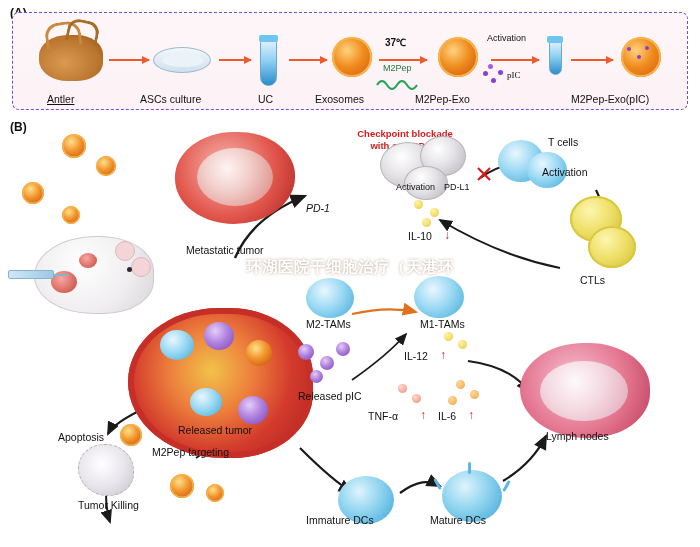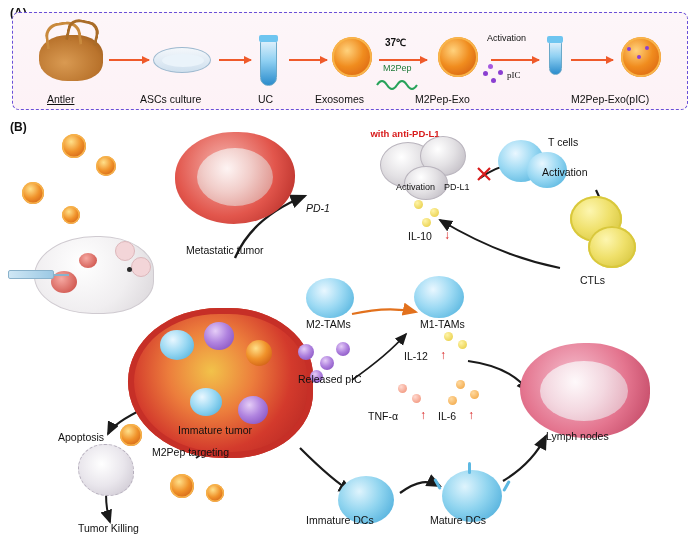--- a/index.html
+++ b/index.html
@@ -282,20 +282,21 @@
       <path d="M352,262 C372,248 392,232 406,216" fill="none" stroke="#1a1a1a" stroke-width="1.8" marker-end="url(#ah)"></path>
 
       <path d="M196,340 C210,330 222,324 232,320" fill="none" stroke="#1a1a1a" stroke-width="1.8" marker-end="url(#ah)"></path>
 
       <path d="M478,50 l12,12 M490,50 l-12,12" stroke="#d81b1b" stroke-width="2.2"></path>
 
       <path d="M448,32 L455,44" stroke="#d81b1b" stroke-width="1.6"></path>
     </svg>
 
     <div class="pdl1-box">
+      <div>Checkpoint blockade</div>
       <div>with anti-PD-L1</div>
     </div>
 
     <div class="tumor-cell-grey" style="left:380px; top:24px; width:56px; height:46px;"></div>
     <div class="tumor-cell-grey" style="left:420px; top:18px; width:46px; height:40px;"></div>
     <div class="tumor-cell-grey" style="left:404px; top:48px; width:44px; height:34px;"></div>
     <div class="lbl" style="left:306px; top:84px;font-style:italic;">PD-1</div>
 
     <div class="lbl" style="left:396px; top:64px; font-size:9px;">Activation</div>
     <div class="lbl" style="left:444px; top:64px; font-size:9px;">PD-L1</div>
@@ -328,26 +329,26 @@
     <div class="nano sm" style="left:120px; top:306px; width:22px; height:22px;"></div>
     <div class="nano sm" style="left:170px; top:356px; width:24px; height:24px;"></div>
     <div class="nano sm" style="left:206px; top:366px; width:18px; height:18px;"></div>
 
     <div class="primary-tumor"></div>
     <div class="tcell" style="left:160px; top:212px; width:34px; height:30px;"></div>
     <div class="mac-purple" style="left:204px; top:204px; width:30px; height:28px;"></div>
     <div class="nano" style="left:246px; top:222px; width:26px; height:26px;"></div>
     <div class="tcell" style="left:190px; top:270px; width:32px; height:28px;"></div>
     <div class="mac-purple" style="left:238px; top:278px; width:30px; height:28px;"></div>
-    <div class="lbl" style="left:178px; top:306px;">Immature tumor</div>
+    <div class="lbl" style="left:178px; top:306px;">Released tumor</div>
     <div class="lbl" style="left:152px; top:328px;">M2Pep targeting</div>
 
     <div class="apoptosis"></div>
     <div class="lbl" style="left:58px; top:300px;margin-top:13px;">Apoptosis</div>
-    <div class="lbl" style="left:78px; top:404px;">Tumor Killing</div>
+    <div class="lbl" style="left:78px; top:381px;">Tumor Killing</div>
 
     <div class="cyto-dot cyto-yellow" style="left:414px; top:82px;"></div>
     <div class="cyto-dot cyto-yellow" style="left:430px; top:90px;"></div>
     <div class="cyto-dot cyto-yellow" style="left:422px; top:100px;"></div>
     <div class="lbl" style="left:408px; top:112px;">IL-10</div>
     <div class="lbl b" style="left:444px; top:110px; color:#d81b1b; font-size:12px;">↓</div>
 
     <div class="tcell" style="left:306px; top:160px; width:48px; height:40px;"></div>
     <div class="lbl" style="left:306px; top:200px;">M2-TAMs</div>
     <div class="tcell" style="left:414px; top:158px; width:50px; height:42px;"></div>
@@ -355,21 +356,21 @@
 
     <div class="cyto-dot cyto-yellow" style="left:444px; top:214px;"></div>
     <div class="cyto-dot cyto-yellow" style="left:458px; top:222px;"></div>
     <div class="lbl" style="left:404px; top:232px;">IL-12</div>
     <div class="lbl b" style="left:440px; top:230px; color:#d81b1b; font-size:12px;">↑</div>
 
     <div class="mac-purple" style="left:298px; top:226px; width:16px; height:16px;"></div>
     <div class="mac-purple" style="left:320px; top:238px; width:14px; height:14px;"></div>
     <div class="mac-purple" style="left:336px; top:224px; width:14px; height:14px;"></div>
     <div class="mac-purple" style="left:310px; top:252px; width:13px; height:13px;"></div>
-    <div class="lbl" style="left:298px; top:255px;">Released pIC</div>
+    <div class="lbl" style="left:298px; top:272px;">Released pIC</div>
 
     <div class="cyto-dot cyto-pink" style="left:398px; top:266px;"></div>
     <div class="cyto-dot cyto-pink" style="left:412px; top:276px;"></div>
     <div class="cyto-dot cyto-orange" style="left:456px; top:262px;"></div>
     <div class="cyto-dot cyto-orange" style="left:470px; top:272px;"></div>
     <div class="cyto-dot cyto-orange" style="left:448px; top:278px;"></div>
     <div class="lbl" style="left:368px; top:292px;">TNF-α</div>
     <div class="lbl b" style="left:420px; top:290px; color:#d81b1b; font-size:12px;">↑</div>
     <div class="lbl" style="left:438px; top:292px;">IL-6</div>
     <div class="lbl b" style="left:468px; top:290px; color:#d81b1b; font-size:12px;">↑</div>
@@ -382,15 +383,16 @@
     <div class="dc-cell" style="left:442px; top:352px; width:60px; height:52px;">
       <div class="proj" style="left:-6px; top:8px; transform:rotate(-30deg);"></div>
       <div class="proj" style="right:-6px; top:10px; transform:rotate(30deg);"></div>
       <div class="proj" style="left:26px; top:-8px;"></div>
     </div>
     <div class="lbl" style="left:430px; top:396px;">Mature DCs</div>
 
   </div>
 
   <div class="watermark">
+    <div>环湖医院干细胞治疗（天港环</div>
   </div>
 
 </div>
 
 </body></html>

